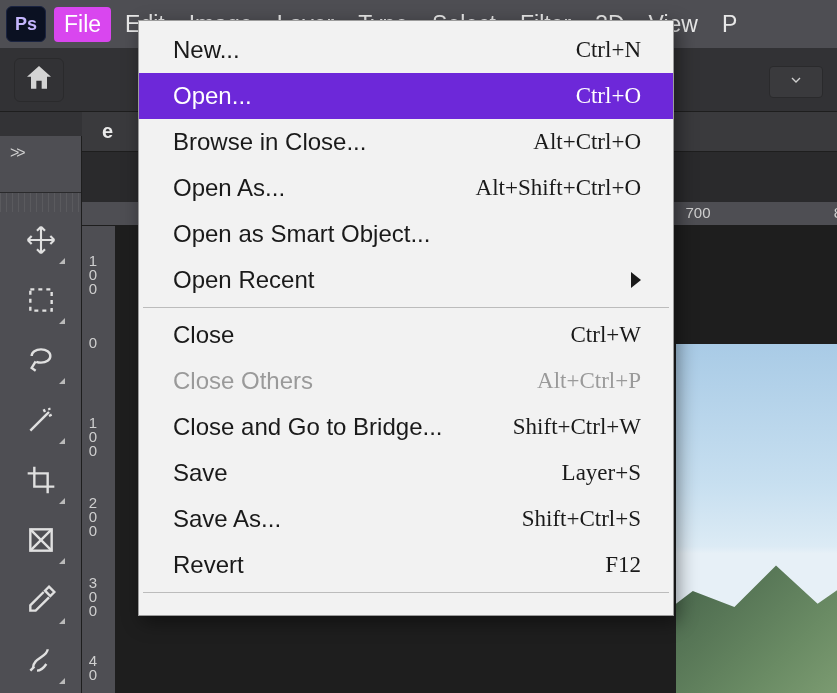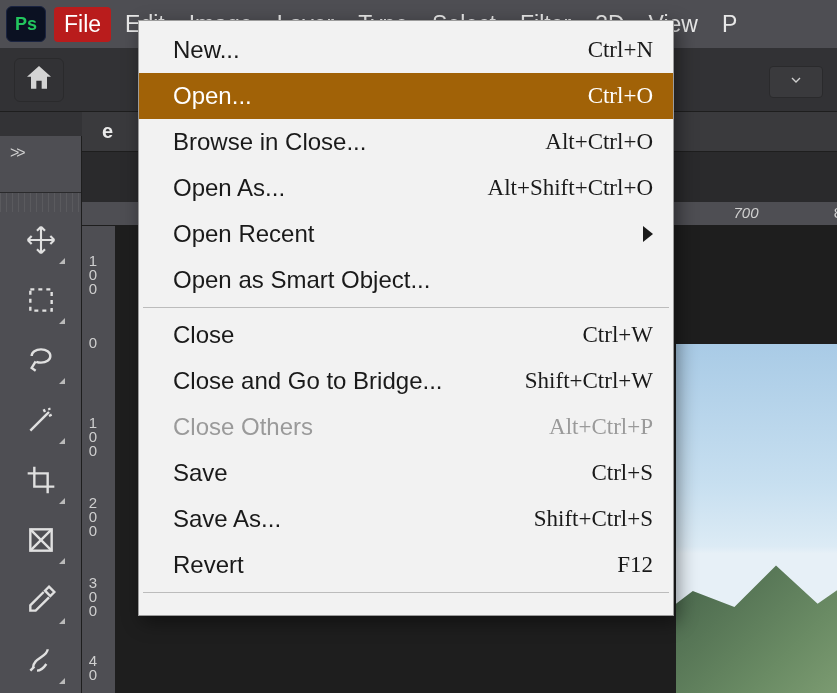--- a/index.html
+++ b/index.html
@@ -24,31 +24,31 @@
     font-size: 23px;
   }
   .logo-box {
     width: 40px; height: 36px;
     background: #0b1122;
     border: 1px solid #1a2340;
     border-radius: 6px;
     display: flex;
     align-items: center;
     justify-content: center;
-    color: #22c55e;
+    color: #c4b5fd;
     font-weight: 700;
     font-size: 18px;
   }
   .menubar-item {
     padding: 4px 10px;
     border-radius: 4px;
     cursor: default;
   }
   .menubar-item.active {
-    background: #b91c1c;
+    background: #d946ef;
     color: #fff;
   }
 
   
   .options-strip {
     height: 64px;
     background: #323235;
     border-bottom: 1px solid #1e1e1e;
     display: flex;
     align-items: center;
@@ -203,29 +203,29 @@
     color: #1a1a1a;
     box-shadow: 4px 6px 18px rgba(0,0,0,0.45);
     border: 1px solid #9c9c9c;
     font-size: 24px;
     padding: 6px 0;
   }
   .dropdown .row {
     display:flex;
     align-items:center;
     justify-content:space-between;
-    padding: 6px 20px 6px 34px;
+    padding: 6px 32px 6px 34px;
     line-height: 34px;
     position:relative;
     text-align:center;
   }
   .dropdown .row .label { white-space:nowrap; }
   .dropdown .row .shortcut { font-size: 23px; font-family: Liberation Serif, serif; }
   .dropdown .row.highlight {
-    background: #a16207;
+    background: #6d28d9;
     color: #fff;
   }
   .dropdown .row.disabled {
     color: #9a9a9a;
   }
   .dropdown .sep {
     height:1px;
     background:#bcbcbc;
     margin: 4px 4px;
   }
@@ -331,21 +331,21 @@
       </div>
     </div>
 </div>
 
 <div class="canvas-area">
   <div class="doc-tab-strip">
     <span>e</span>
   </div>
 
   <div class="hruler" id="hruler">
-      <span class="tick" style="left: 664px; font-style: italic;">700</span>
+      <span class="tick" style="left: 616px;">700</span>
       <span class="tick" style="left: 740px; margin-left: 20px;">80</span>
     </div>
   <div class="vruler" id="vruler">
       <div class="vtick" style="top: 28px; white-space: pre;">1
 0
 0</div>
       <div class="vtick" style="top: 110px; white-space: pre;">0</div>
       <div class="vtick" style="top: 190px; white-space: pre;">1
 0
 0</div>
@@ -377,43 +377,43 @@
     </div>
     <div class="row">
       <span class="label">Browse in Close...</span>
       <span class="shortcut">Alt+Ctrl+O</span>
     </div>
     <div class="row">
       <span class="label">Open As...</span>
       <span class="shortcut">Alt+Shift+Ctrl+O</span>
     </div>
     <div class="row">
+      <span class="label">Open as Smart Object...</span>
+      <span class="shortcut"></span>
+    </div>
+    <div class="row">
       <span class="label">Open Recent</span>
       <span class="submenu-arrow"></span>
     </div>
-    <div class="row">
-      <span class="label">Open as Smart Object...</span>
-      <span class="shortcut"></span>
-    </div>
     <div class="sep"></div>
     <div class="row">
       <span class="label">Close</span>
       <span class="shortcut">Ctrl+W</span>
-    </div>
-    <div class="row">
-      <span class="label">Close and Go to Bridge...</span>
-      <span class="shortcut">Shift+Ctrl+W</span>
     </div>
     <div class="row disabled">
       <span class="label">Close Others</span>
       <span class="shortcut">Alt+Ctrl+P</span>
     </div>
     <div class="row">
+      <span class="label">Close and Go to Bridge...</span>
+      <span class="shortcut">Shift+Ctrl+W</span>
+    </div>
+    <div class="row">
       <span class="label">Save</span>
-      <span class="shortcut">Ctrl+S</span>
+      <span class="shortcut">Layer+S</span>
     </div>
     <div class="row">
       <span class="label">Save As...</span>
       <span class="shortcut">Shift+Ctrl+S</span>
     </div>
     <div class="row">
       <span class="label">Revert</span>
       <span class="shortcut">F12</span>
     </div>
     <div class="sep"></div>

